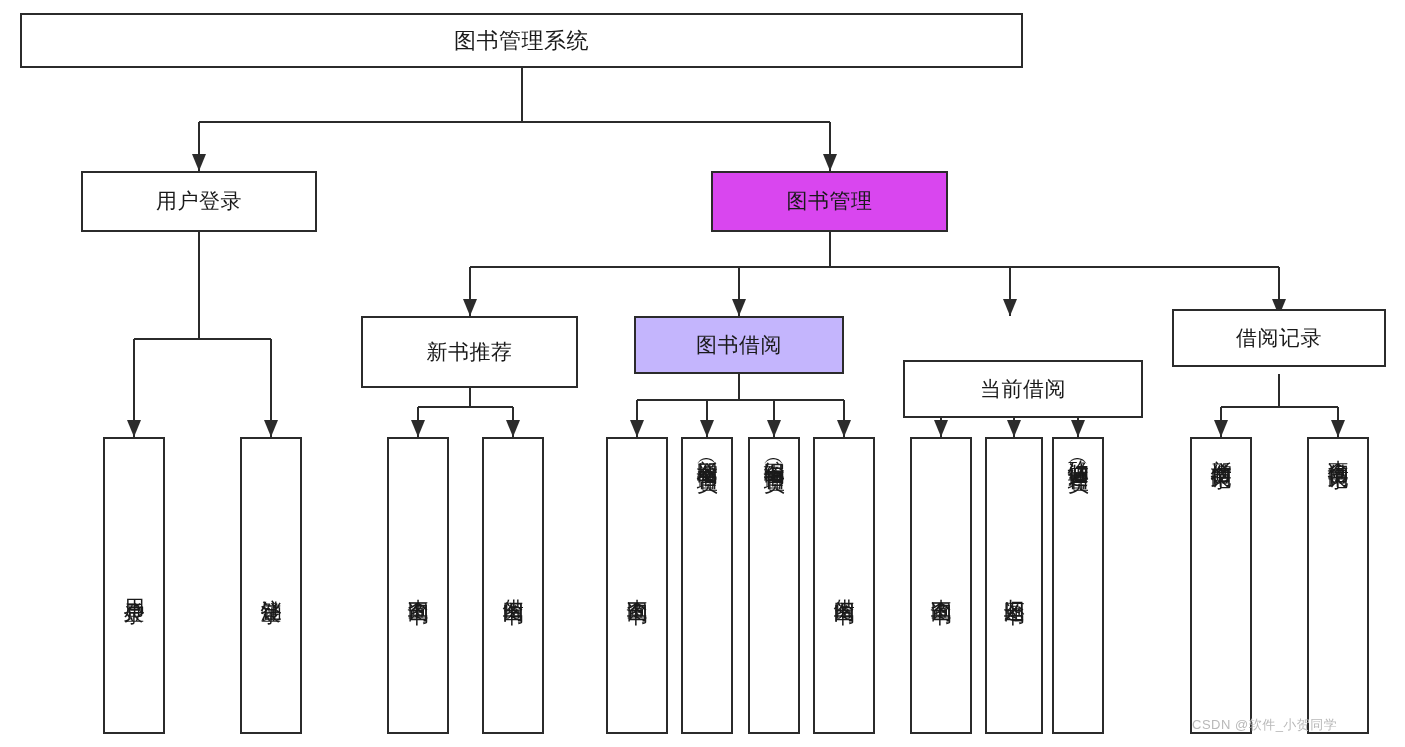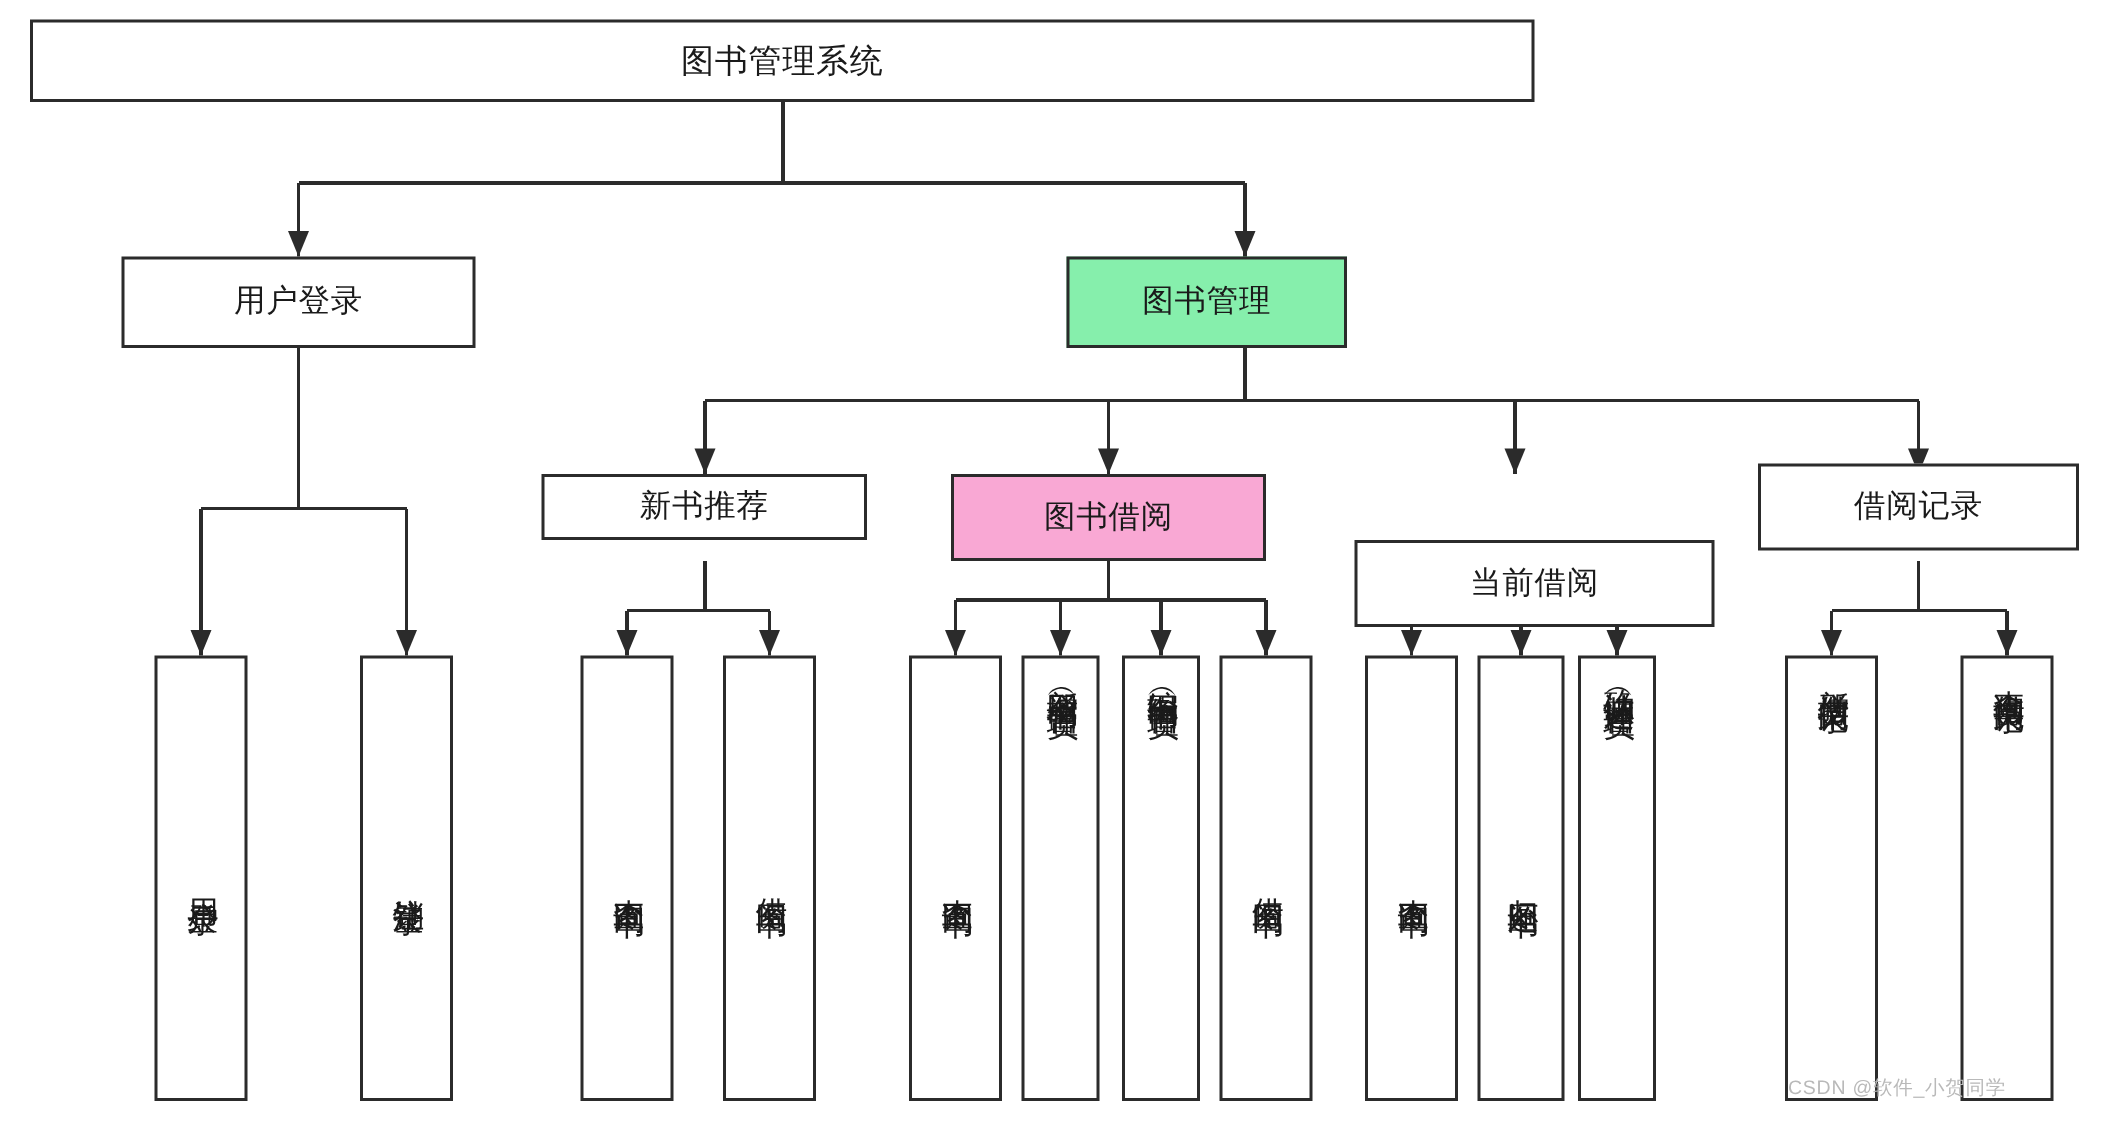--- a/index.html
+++ b/index.html
@@ -139,27 +139,27 @@
       <line x1="1338" y1="407" x2="1338" y2="437" stroke="#2b2b2b" stroke-width="2.5" shape-rendering="crispEdges"></line>
       <path d="M 1331 420 L 1345 420 L 1338 437 Z" fill="#2b2b2b"></path>
     </svg>
 
   <div class="node h root" style="left: 20px; top: 13px; width: 1003px; height: 55px; border-color: rgb(43, 43, 43); background: rgb(255, 255, 255);">
       <span class="label">图书管理系统</span>
     </div>
     <div class="node h" style="left: 81px; top: 171px; width: 236px; height: 61px; border-color: rgb(43, 43, 43); background: rgb(255, 255, 255);">
       <span class="label">用户登录</span>
     </div>
-    <div class="node h" style="left: 711px; top: 171px; width: 187px; height: 61px; border-color: rgb(43, 43, 43); background: #86efac;">
+    <div class="node h" style="left: 711px; top: 171px; width: 237px; height: 61px; border-color: rgb(43, 43, 43); background: #d946ef;">
       <span class="label">图书管理</span>
     </div>
-    <div class="node h" style="left: 361px; top: 316px; width: 217px; height: 44px; border-color: rgb(43, 43, 43); background: rgb(255, 255, 255);">
+    <div class="node h" style="left: 361px; top: 316px; width: 217px; height: 72px; border-color: rgb(43, 43, 43); background: rgb(255, 255, 255);">
       <span class="label">新书推荐</span>
     </div>
-    <div class="node h" style="left: 634px; top: 316px; width: 210px; height: 58px; border-color: rgb(43, 43, 43); background: #f9a8d4;">
+    <div class="node h" style="left: 634px; top: 316px; width: 210px; height: 58px; border-color: rgb(43, 43, 43); background: #c4b5fd;">
       <span class="label">图书借阅</span>
     </div>
     <div class="node h" style="left: 903px; top: 316px; width: 240px; height: 58px; border-color: rgb(43, 43, 43); background: rgb(255, 255, 255); margin-top: 44px;">
       <span class="label">当前借阅</span>
     </div>
     <div class="node h" style="left: 1172px; top: 309px; width: 214px; height: 58px; border-color: rgb(43, 43, 43); background: rgb(255, 255, 255);">
       <span class="label">借阅记录</span>
     </div>
     <div class="node v center" style="left: 103px; top: 437px; width: 62px; height: 297px; border-color: rgb(43, 43, 43); background: rgb(255, 255, 255);">
       <span class="label">用户登录</span>

